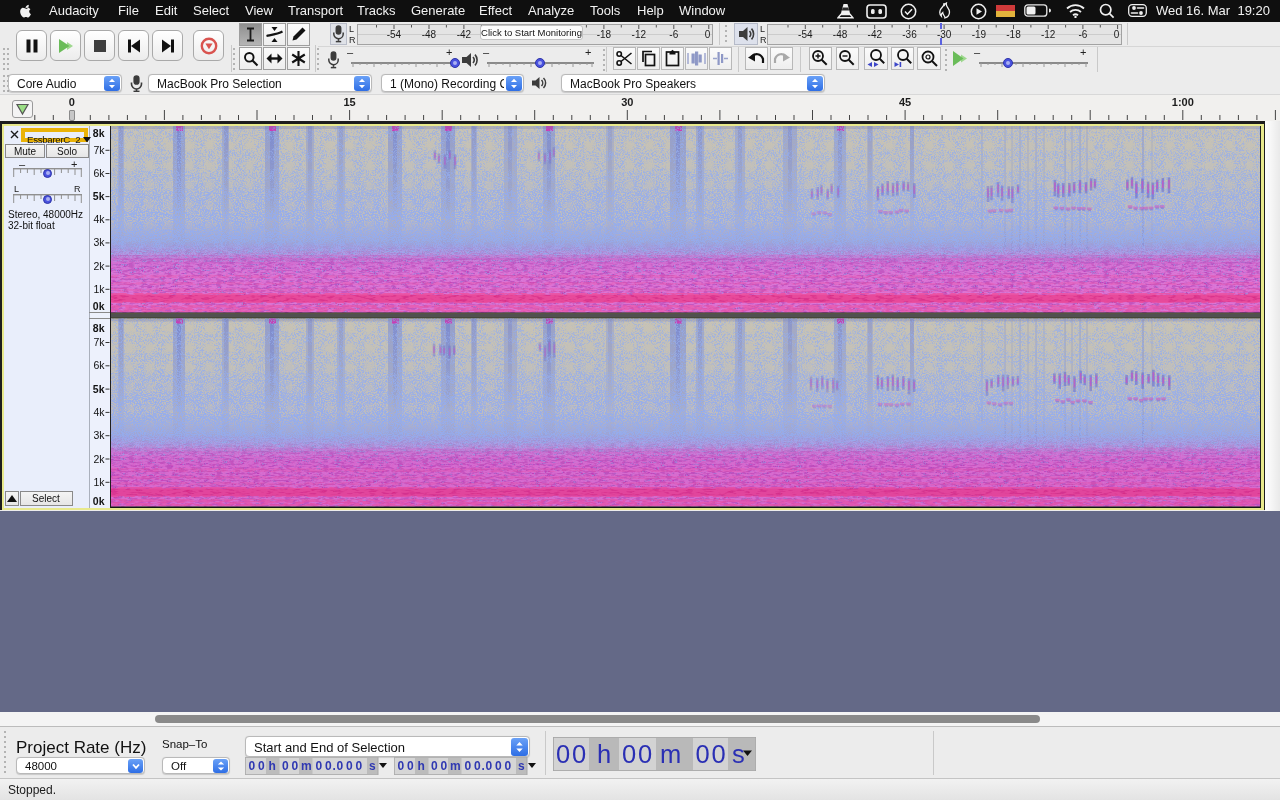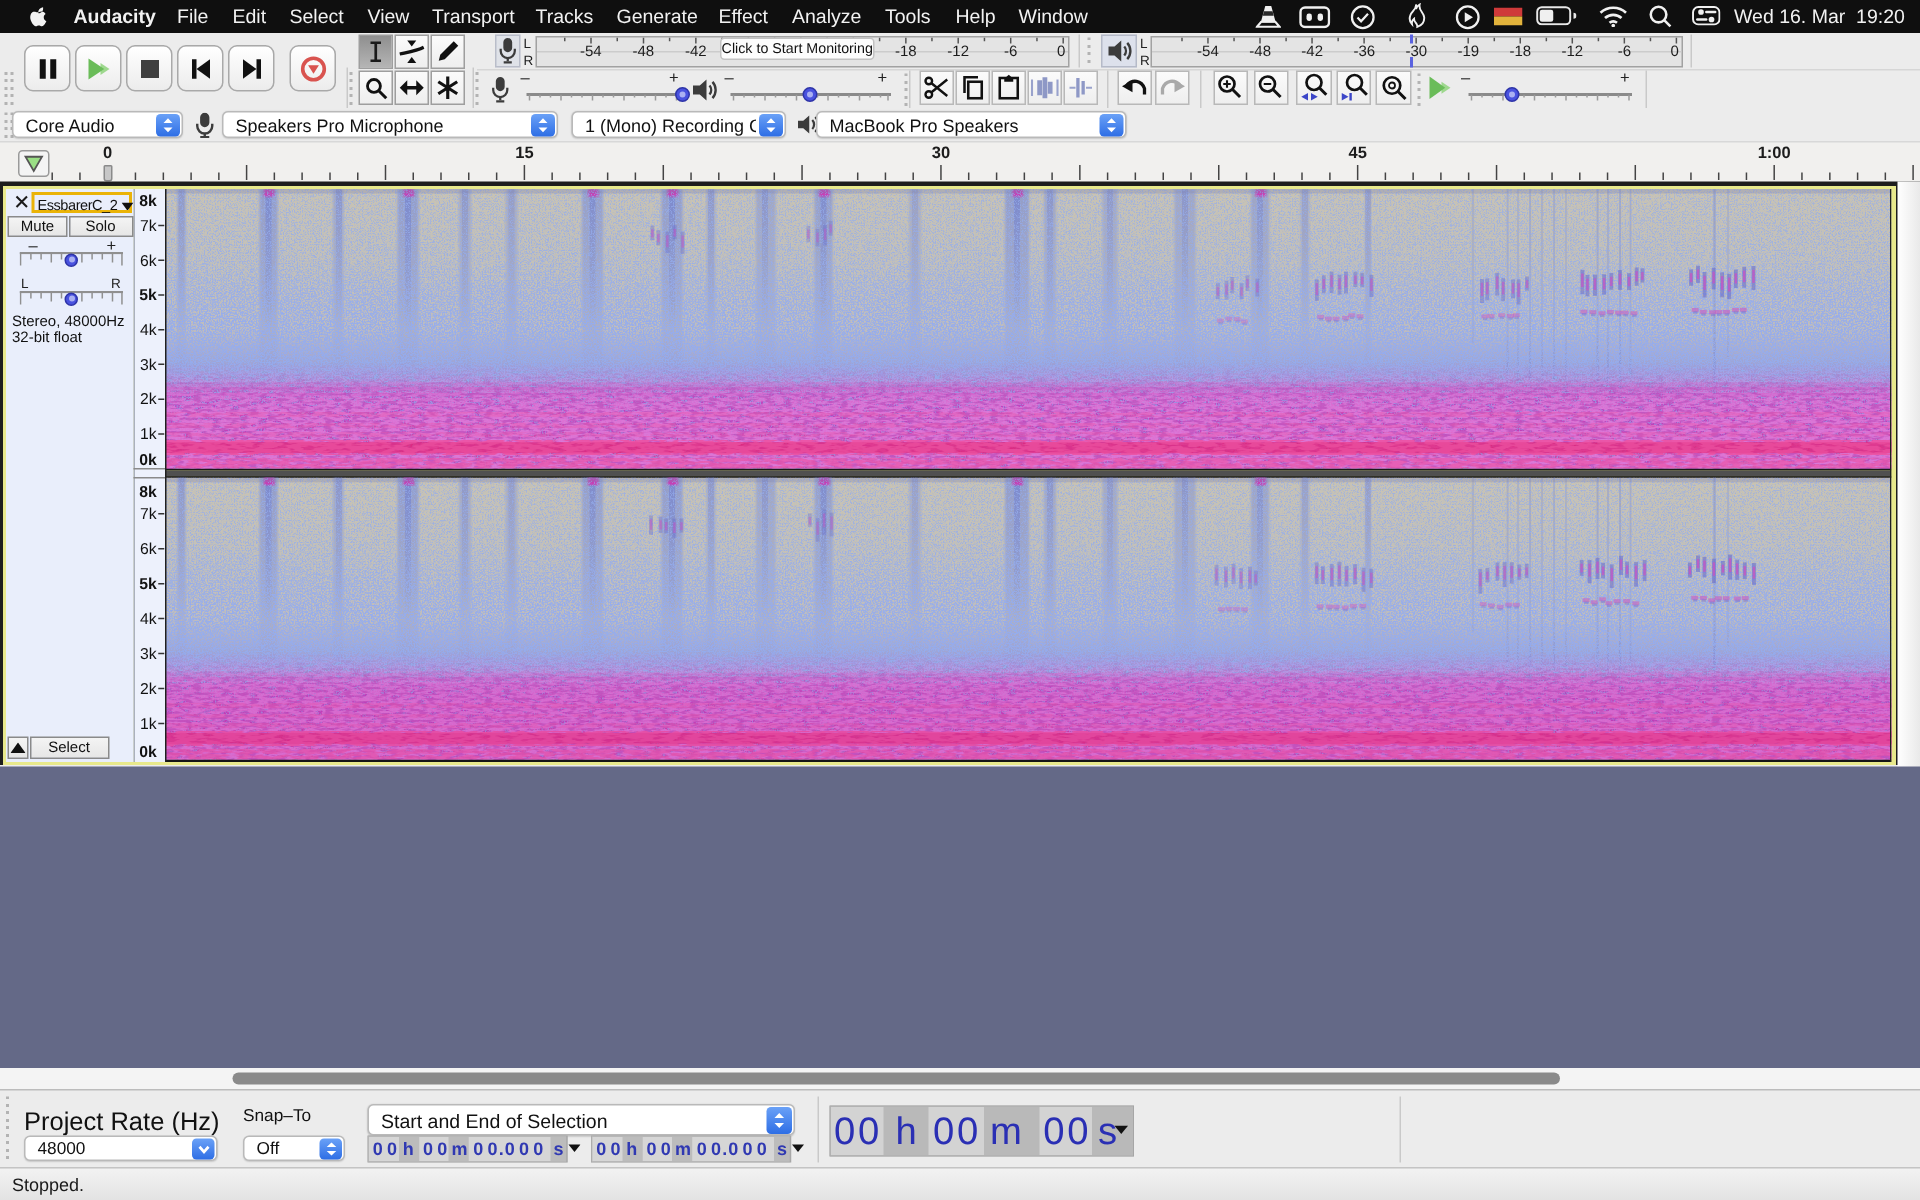--- a/index.html
+++ b/index.html
@@ -51,21 +51,21 @@
 .slbl { position:absolute; font-size:11px; color:#111; }
 </style>
 </head>
 <body>
 <div id="root">
 
 <div id="menubar">
   <svg class="abs" style="left:19px;top:4px" width="13" height="15" viewBox="0 0 13 15">
     <path fill="#f2f2f2" d="M9.1 3.7c.8-1 .7-2.4.6-2.9-.9.1-1.9.7-2.5 1.4-.5.7-.8 1.7-.6 2.7 1 0 1.9-.4 2.5-1.2zM11.9 10.2c-.5 1.2-1.7 3.3-2.9 3.3-.8 0-1.1-.5-2.1-.5-1 0-1.4.5-2.1.5-1.2.1-2.9-2.6-3.4-4.3-.6-2.2 0-4.6 1.8-5.3 1-.4 2 .3 2.7.3.7 0 1.9-.8 3.1-.5.5.1 1.7.4 2.4 1.6-1.8 1.1-1.6 3.7.5 4.9z"></path>
   </svg>
-  <div class="mi" style="left:49px;font-weight:bold">Audacity</div>
+  <div class="mi" style="left:49px;font-weight:normal">Audacity</div>
   <div class="mi" style="left:118px">File</div>
   <div class="mi" style="left:155px">Edit</div>
   <div class="mi" style="left:193px">Select</div>
   <div class="mi" style="left:245px">View</div>
   <div class="mi" style="left:288px">Transport</div>
   <div class="mi" style="left:357px">Tracks</div>
   <div class="mi" style="left:411px">Generate</div>
   <div class="mi" style="left:479px">Effect</div>
   <div class="mi" style="left:528px">Analyze</div>
   <div class="mi" style="left:590px">Tools</div>
@@ -439,40 +439,40 @@
       </div>
   <svg class="abs" style="left:130px;top:3px" width="13" height="17" viewBox="0 0 13 17">
         <g fill="none" stroke="#3c3c3c" stroke-width="1.6">
           <rect x="4.2" y="1" width="4.6" height="8" rx="2.3" fill="#3c3c3c"></rect>
           <path d="M1.5 7.5v1.5a5 5 0 0 0 10 0V7.5"></path>
           <path d="M6.5 14v2.4"></path>
           <path d="M3.5 16.4h6"></path>
         </g>
       </svg>
   <div class="combo" style="left:148px;top:2px;width:224px">
-        <div class="ctext">Speakers Pro Microphone</div>
+        <div class="ctext">MacBook Pro Selection</div>
     <div class="cbtn">
           <svg width="12" height="13" viewBox="0 0 12 13">
             <path d="M3 5l3-3.2L9 5z M3 8l3 3.2L9 8z" fill="#fff"></path>
           </svg>
         </div>
       </div>
   <div class="combo" style="left:381px;top:2px;width:143px">
         <div class="ctext">1 (Mono) Recording C...</div>
     <div class="cbtn">
           <svg width="12" height="13" viewBox="0 0 12 13">
             <path d="M3 5l3-3.2L9 5z M3 8l3 3.2L9 8z" fill="#fff"></path>
           </svg>
         </div>
       </div>
   <svg class="abs" style="left:531px;top:4px" width="16" height="14" viewBox="0 0 16 14">
         <polygon points="1,4.5 4.5,4.5 8.5,1 8.5,13 4.5,9.5 1,9.5" fill="#3c3c3c"></polygon>
         <path d="M10.5 4a4.3 4.3 0 0 1 0 6 M12.5 2a7 7 0 0 1 0 10" stroke="#3c3c3c" stroke-width="1.5" fill="none"></path>
       </svg>
-  <div class="combo" style="left:544px;top:2px;width:207px">
+  <div class="combo" style="left:561px;top:2px;width:264px">
         <div class="ctext">MacBook Pro Speakers</div>
     <div class="cbtn">
           <svg width="12" height="13" viewBox="0 0 12 13">
             <path d="M3 5l3-3.2L9 5z M3 8l3 3.2L9 8z" fill="#fff"></path>
           </svg>
         </div>
       </div>
 </div>
 
 <div id="ruler">
@@ -505,21 +505,21 @@
   <div class="abs" style="left:4px;top:5px;width:85px;height:382px;background:#e9eefb"></div>
 
   <div class="abs" style="left:89px;top:5px;width:21px;height:382px;background:#edf1fc"></div>
   <div class="abs" style="left:88.5px;top:5px;width:1px;height:382px;background:#aab0bc"></div>
   <div class="abs" style="left:89px;top:191px;width:21px;height:1px;background:#8a8a8a"></div>
   <div class="abs" style="left:89px;top:196.5px;width:21px;height:1px;background:#8a8a8a"></div>
   <div id="panelui">
     <svg class="abs" style="left:10px;top:9px" width="9" height="9" viewBox="0 0 9 9">
           <path d="M1 1l7 7M8 1l-7 7" stroke="#1b1b1b" stroke-width="1.4"></path>
         </svg>
-    <div class="abs" style="left:21px;top:7px;width:67px;height:14px;border:2px solid #eab308;font-size:10px;color:#111">
+    <div class="abs" style="left:21px;top:7px;width:67px;height:14px;border:4px solid #eab308;font-size:10px;color:#111">
       <span class="abs" style="left:2px;top:1.5px;white-space:nowrap;font-size:9.7px;letter-spacing:-0.3px">EssbarerC_2</span>
       <svg class="abs" style="left:57.5px;top:4.5px" width="8" height="5.5" viewBox="0 0 8 5.5">
             <polygon points="0,0 8,0 4,5.5" fill="#111"></polygon>
           </svg>
     </div>
     <div class="pbtn" style="left:5px;top:23px;width:40px;height:14px;line-height:13px">Mute</div>
     <div class="pbtn" style="left:45.5px;top:23px;width:43px;height:14px;line-height:13px">Solo</div>
     <div class="abs" style="left:19px;top:37px;font-size:11px;color:#222">–</div>
     <div class="abs" style="left:71px;top:37px;font-size:11px;color:#222">+</div>
     <svg class="abs" style="left:13px;top:47px" width="69" height="10" viewBox="0 0 69 10">

